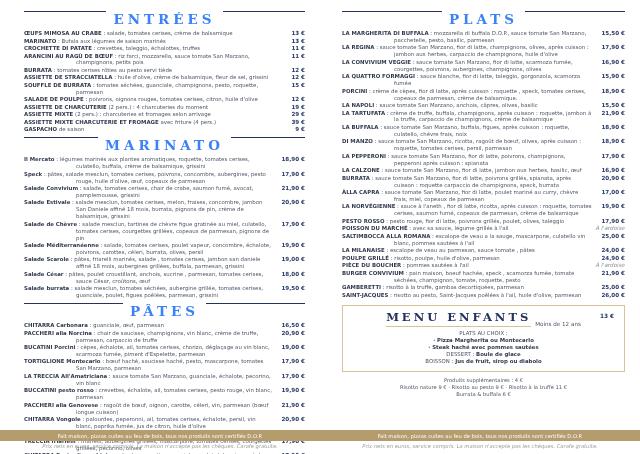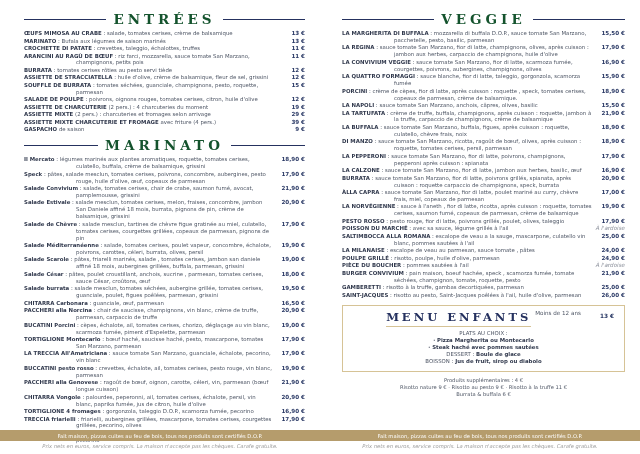--- a/index.html
+++ b/index.html
@@ -10,42 +10,42 @@
     font-family:"DejaVu Sans","Liberation Sans",sans-serif;
     color:#4d5564;
     overflow:hidden;
     box-sizing:border-box;
   }
   .cols{display:flex;width:100%;height:430px;}
   .col{box-sizing:border-box;width:50%;padding-top:7px;}
   .col.left{padding-left:24px;padding-right:15px;}
   .col.right{padding-left:22px;padding-right:15px;}
   .sec-head{
-    display:flex;align-items:center;gap:7px;
-    color:#14532d;margin:4px 0 3px 0;
+    display:flex;align-items:flex-start;gap:7px;
+    color:#3b82f6;margin:4px 0 3px 0;
   }
   .sec-head::before,.sec-head::after{content:"";flex:1;border-top:1px solid #25315f;}
   .sec-head .sec-title{
     font-family:"DejaVu Serif","Liberation Serif",serif;
     font-weight:bold;font-size:13.5px;letter-spacing:4px;white-space:nowrap;
   }
   .row{display:flex;align-items:flex-start;font-size:5.4px;line-height:6.9px;margin-bottom:0.6px;}
   .row .desc{flex:1;padding-left:52px;text-indent:-52px;padding-right:6px;}
   .row .nm{font-weight:bold;color:#323a4e;}
   .row .price{
     min-width:26px;text-align:right;font-weight:bold;color:#2b3a66;white-space:nowrap;
     font-size:5.6px;
   }
   .row .price.ardoise{font-weight:normal;font-style:italic;color:#8a8f9a;}
   
   .kids-box{
     box-sizing:border-box;border:1px solid #d6c396;
     margin-top:6px;padding:4px 8px 5px 8px;text-align:center;position:relative;
   }
-  .kids-head{display:flex;align-items:flex-start;justify-content:center;gap:4px;}
+  .kids-head{display:flex;align-items:flex-end;justify-content:center;gap:4px;}
   .kids-title{
     font-family:"DejaVu Serif","Liberation Serif",serif;
     font-weight:bold;font-size:11.5px;letter-spacing:3px;color:#25315f;
     border-bottom:1px solid #d6c396;padding-bottom:2px;
   }
   .kids-sub{font-size:5.6px;color:#4d5564;}
   .kids-price{position:absolute;right:10px;top:7px;font-weight:bold;color:#2b3a66;font-size:5.8px;}
   .kids-lines{margin-top:3px;font-size:5.4px;line-height:7.2px;}
   .kids-lines .lbl{color:#4d5564;}
   .kids-lines .val{font-weight:bold;color:#323a4e;}
@@ -154,20 +154,23 @@
             <div class="price">19,00 €</div>
           </div>
           <div class="row">
             <div class="desc"><span class="nm">Salade César</span> : pâtes, poulet croustillant, anchois, sucrine , parmesan, tomates cerises, sauce César, croûtons, œuf</div>
             <div class="price">18,00 €</div>
           </div>
           <div class="row">
             <div class="desc"><span class="nm">Salade burrata</span> : salade mesclun, tomates séchées, aubergine grillée, tomates cerises, guanciale, poulet, figues poêlées, parmesan, grissini</div>
             <div class="price">19,50 €</div>
           </div>
+          <div class="sec-head">
+            <span class="sec-title">PÂTES</span>
+          </div>
           <div class="row">
             <div class="desc"><span class="nm">CHITARRA Carbonara</span> : guanciale, œuf, parmesan</div>
             <div class="price">16,50 €</div>
           </div>
           <div class="row">
             <div class="desc"><span class="nm">PACCHERI alla Norcina</span> : chair de saucisse, champignons, vin blanc, crème de truffe, parmesan, carpaccio de truffe</div>
             <div class="price">20,90 €</div>
           </div>
           <div class="row">
             <div class="desc"><span class="nm">BUCATINI Porcini</span> : cèpes, échalote, ail, tomates cerises, chorizo, déglaçage au vin blanc, scarmoza fumée, piment d'Espelette, parmesan</div>
@@ -203,21 +206,21 @@
           </div>
           <div class="row">
             <div class="desc"><span class="nm">CHITARRA Pesto di zucchini</span> : pesto de courgette, guanciale, poulet, taleggio, rapé de pecorino</div>
             <div class="price">17,90 €</div>
           </div>
         </div>
     </div>
     <div class="col right">
       <div>
           <div class="sec-head">
-            <span class="sec-title">VEGGIE</span>
+            <span class="sec-title">PLATS</span>
           </div>
           <div class="row">
             <div class="desc"><span class="nm">LA MARGHERITA DI BUFFALA</span> : mozzarella di buffala D.O.P., sauce tomate San Marzano, pacchetelle, pesto, basilic, parmesan</div>
             <div class="price">15,50 €</div>
           </div>
           <div class="row">
             <div class="desc"><span class="nm">LA REGINA</span> : sauce tomate San Marzano, fior di latte, champignons, olives, après cuisson : jambon aux herbes, carpaccio de champignons, huile d'olive</div>
             <div class="price">17,90 €</div>
           </div>
           <div class="row">

